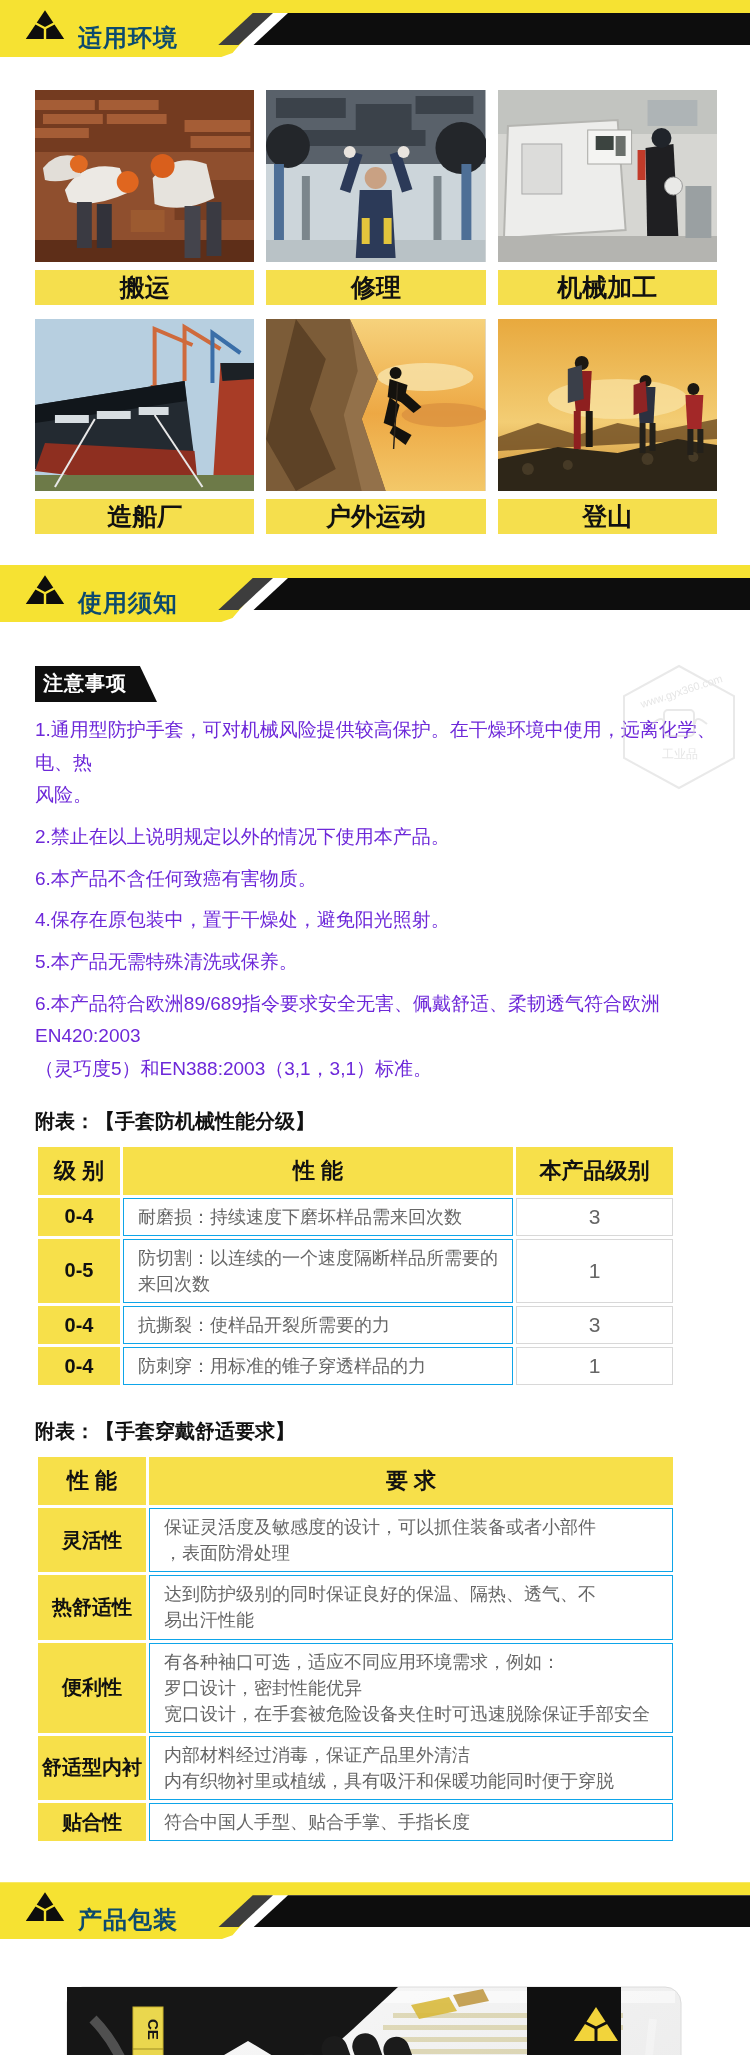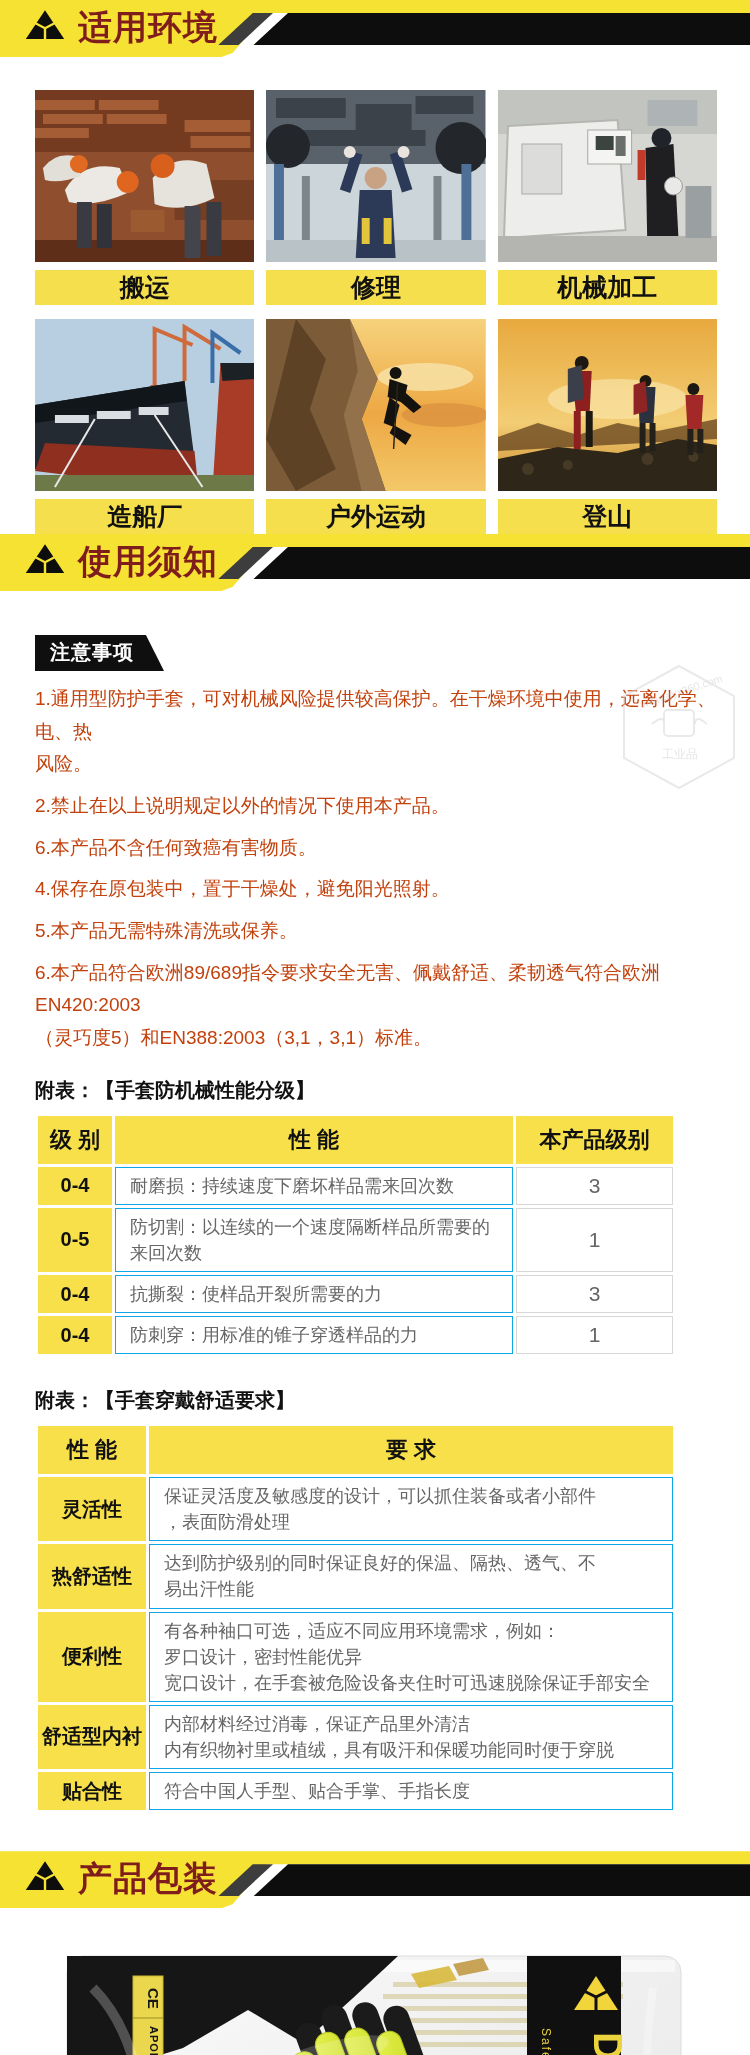--- a/index.html
+++ b/index.html
@@ -10,47 +10,47 @@
   }
   
   .sec-header { position:relative; height:57px; width:750px; }
   .sh-yellow { position:absolute; inset:0; background:#f6e232;
     clip-path:polygon(0 0,100% 0,100% 23%,35.6% 23%,31% 93%,29.5% 100%,0 100%); }
   .sh-black { position:absolute; left:0; top:13px; width:750px; height:32px; background:#0d0d0d;
     clip-path:polygon(38.4% 0,100% 0,100% 100%,33.8% 100%); }
   .sh-gray { position:absolute; left:0; top:13px; width:750px; height:32px; background:#3d3d3d;
     clip-path:polygon(33.7% 0,36.4% 0,31.8% 100%,29.1% 100%); }
   .sh-logo { position:absolute; left:25px; top:3px; width:40px; height:44px; }
-  .sh-title { position:absolute; left:78px; top:5px; font-size:34px; font-weight:bold;
-    letter-spacing:1px; color:#7f1d1d; }
+  .sh-title { position:absolute; left:78px; top:22px; font-size:24px; font-weight:bold;
+    letter-spacing:1px; color:#0c4a6e; }
   
   .gallery { margin:33px 33px 0 35px; display:grid;
     grid-template-columns:repeat(3,1fr); column-gap:12px; row-gap:14px;border-radius:19px; }
   .g-cell { display:flex; flex-direction:column; }
   .g-photo { width:100%; height:172px; overflow:hidden; background:#ddd; }
   .g-photo svg { display:block; width:100%; height:100%; }
   .g-label { margin-top:8px; height:35px; background:#f5df4d; display:flex;
     align-items:center; justify-content:center; font-size:25px; font-weight:bold; color:#111; }
   
   .badge { display:inline-block; margin:44px 0 0 35px; background:#0f0f0f; color:#fff;
-    font-size:20px; font-weight:bold; padding:4px 30px 5px 15px;
+    font-size:20px; font-weight:bold; padding:4px 30px 5px 8px;
     clip-path:polygon(0 0,86% 0,100% 100%,0 100%); letter-spacing:1px; }
   .notes { margin:12px 28px 0 35px; }
-  .notes p { font-size:19px; line-height:1.72; font-weight:500; color:#c2410c;
+  .notes p { font-size:19px; line-height:1.72; font-weight:500; color:#6d28d9;
     margin-bottom:9px; white-space:pre-line; }
   
   .tbl-title { margin:22px 0 9px 35px; font-size:20px; font-weight:bold; color:#111; }
   table.spec { margin-left:35px; border-collapse:separate; border-spacing:3px; width:641px; }
   table.spec th { background:#f7e04a; color:#111; font-weight:bold; font-size:22px; padding:9px 4px; }
   td.key { background:#f7e04a; color:#111; font-weight:bold; font-size:20px;
     text-align:center; padding:5px 2px; }
   td.desc { border:1px solid #0ea5e9; color:#666; font-size:18px; padding:5px 14px;
     white-space:pre-line; line-height:1.45; }
   td.val { border:1px solid #d8d8d8; color:#666; font-size:21px; text-align:center; }
-  #mech-table td.key, #mech-table th:first-child { width:74px; }
+  #mech-table td.key, #mech-table th:first-child { width:82px; }
   #mech-table th:last-child { width:157px; }
   #comfort-table td.key, #comfort-table th:first-child { width:108px; }
   
   .package-wrap { margin:40px auto 0; width:644px; height:392px; }
   .package-wrap svg { display:block; width:100%; height:100%; }
   
   .watermark { position:absolute; left:612px; top:662px; width:135px; height:130px;
     opacity:.45; pointer-events:none; }
 </style>
 </head>
@@ -263,21 +263,21 @@
           <rect x="190" y="110" width="6" height="26" fill="#23201a"></rect>
             <rect x="200" y="110" width="6" height="24" fill="#23201a"></rect>
         </g>
       </svg>
     </div>
     <div class="g-label">登山</div>
   </div>
 </div>
 
 
-<div class="sec-header" style="">
+<div class="sec-header" style="margin-top:31px">
   <div class="sh-yellow"></div>
   <div class="sh-gray"></div>
   <div class="sh-black"></div>
   <svg class="sh-logo" viewBox="0 0 100 78">
     <polygon points="50,2 98,74 2,74" fill="#0d0d0d"></polygon>
     <g stroke="#f6e232" stroke-width="6" fill="none">
       <line x1="50" y1="47" x2="25" y2="34"></line>
         <line x1="50" y1="47" x2="75" y2="34"></line>
       <line x1="50" y1="47" x2="50" y2="76"></line>
     </g>

